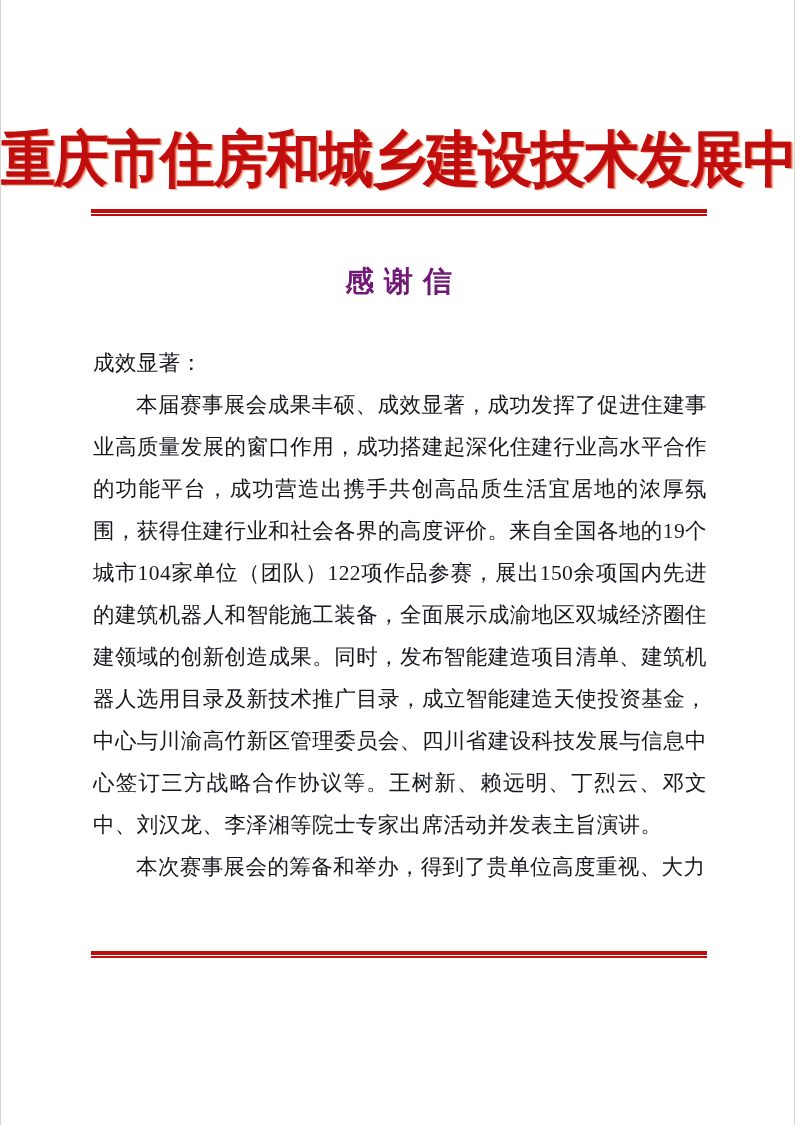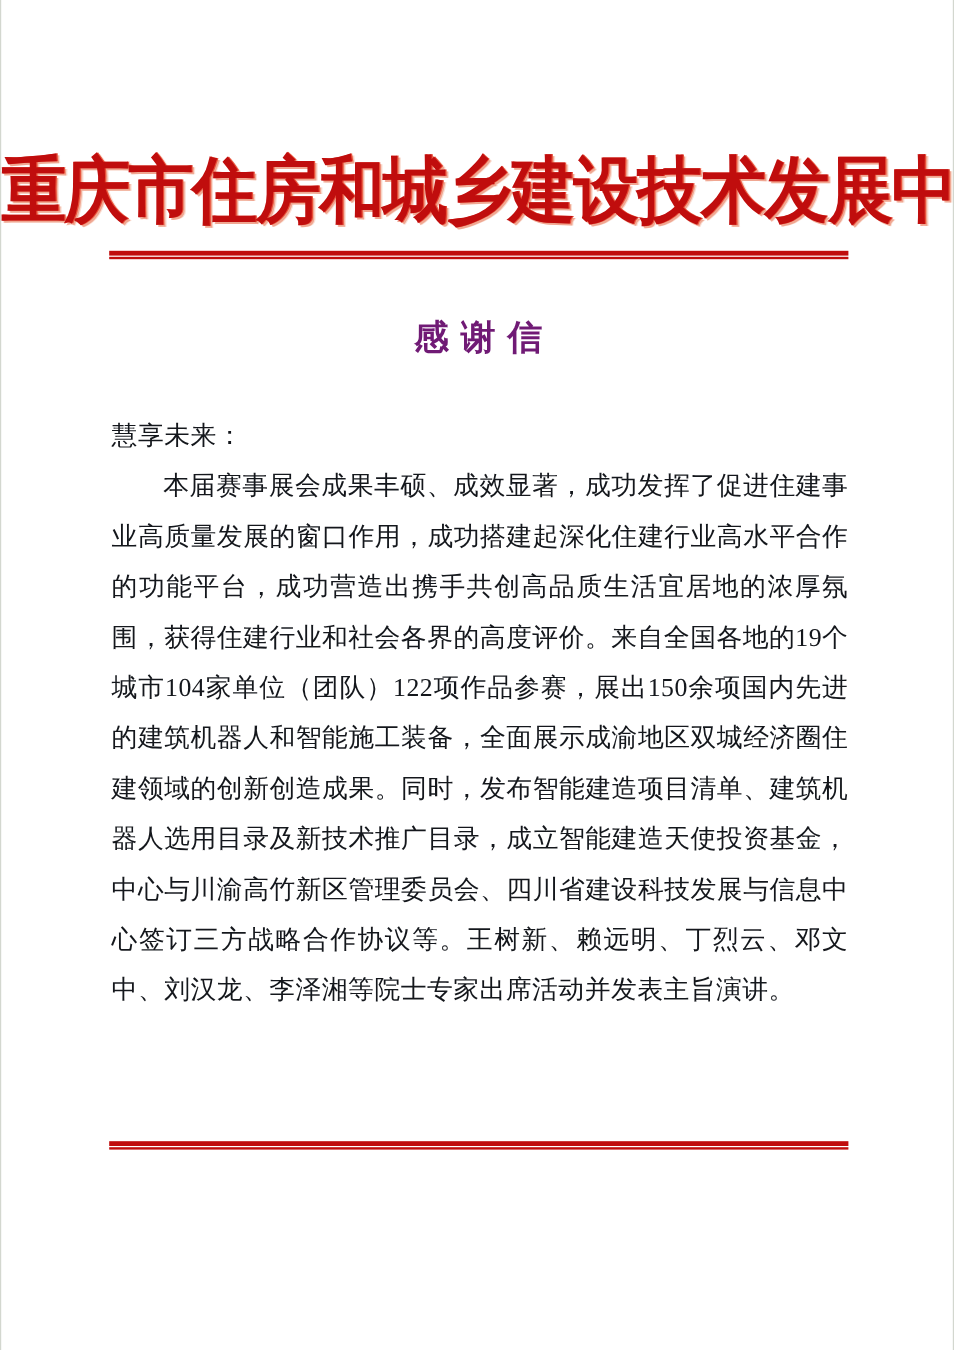--- a/index.html
+++ b/index.html
@@ -124,22 +124,23 @@
   </div>
 
   <div class="rule rule-top">
     <div class="bar-thick"></div>
     <div class="bar-thin"></div>
   </div>
 
   <div class="doc-title">感谢信</div>
 
   <div class="body-block">
-    <p class="salutation">慧享未来：</p>
+    <p class="salutation">成效显著：</p>
     <p class="indent">本届赛事展会成果丰硕、成效显著，成功发挥了促进住建事业高质量发展的窗口作用，成功搭建起深化住建行业高水平合作的功能平台，成功营造出携手共创高品质生活宜居地的浓厚氛围，获得住建行业和社会各界的高度评价。来自全国各地的19个城市104家单位（团队）122项作品参赛，展出150余项国内先进的建筑机器人和智能施工装备，全面展示成渝地区双城经济圈住建领域的创新创造成果。同时，发布智能建造项目清单、建筑机器人选用目录及新技术推广目录，成立智能建造天使投资基金，中心与川渝高竹新区管理委员会、四川省建设科技发展与信息中心签订三方战略合作协议等。王树新、赖远明、丁烈云、邓文中、刘汉龙、李泽湘等院士专家出席活动并发表主旨演讲。</p>
+    <p class="indent">本次赛事展会的筹备和举办，得到了贵单位高度重视、大力</p>
   </div>
 
   <div class="rule rule-bottom">
     <div class="bar-thick"></div>
     <div class="bar-thin"></div>
   </div>
 
 </div>
 
 </body></html>

